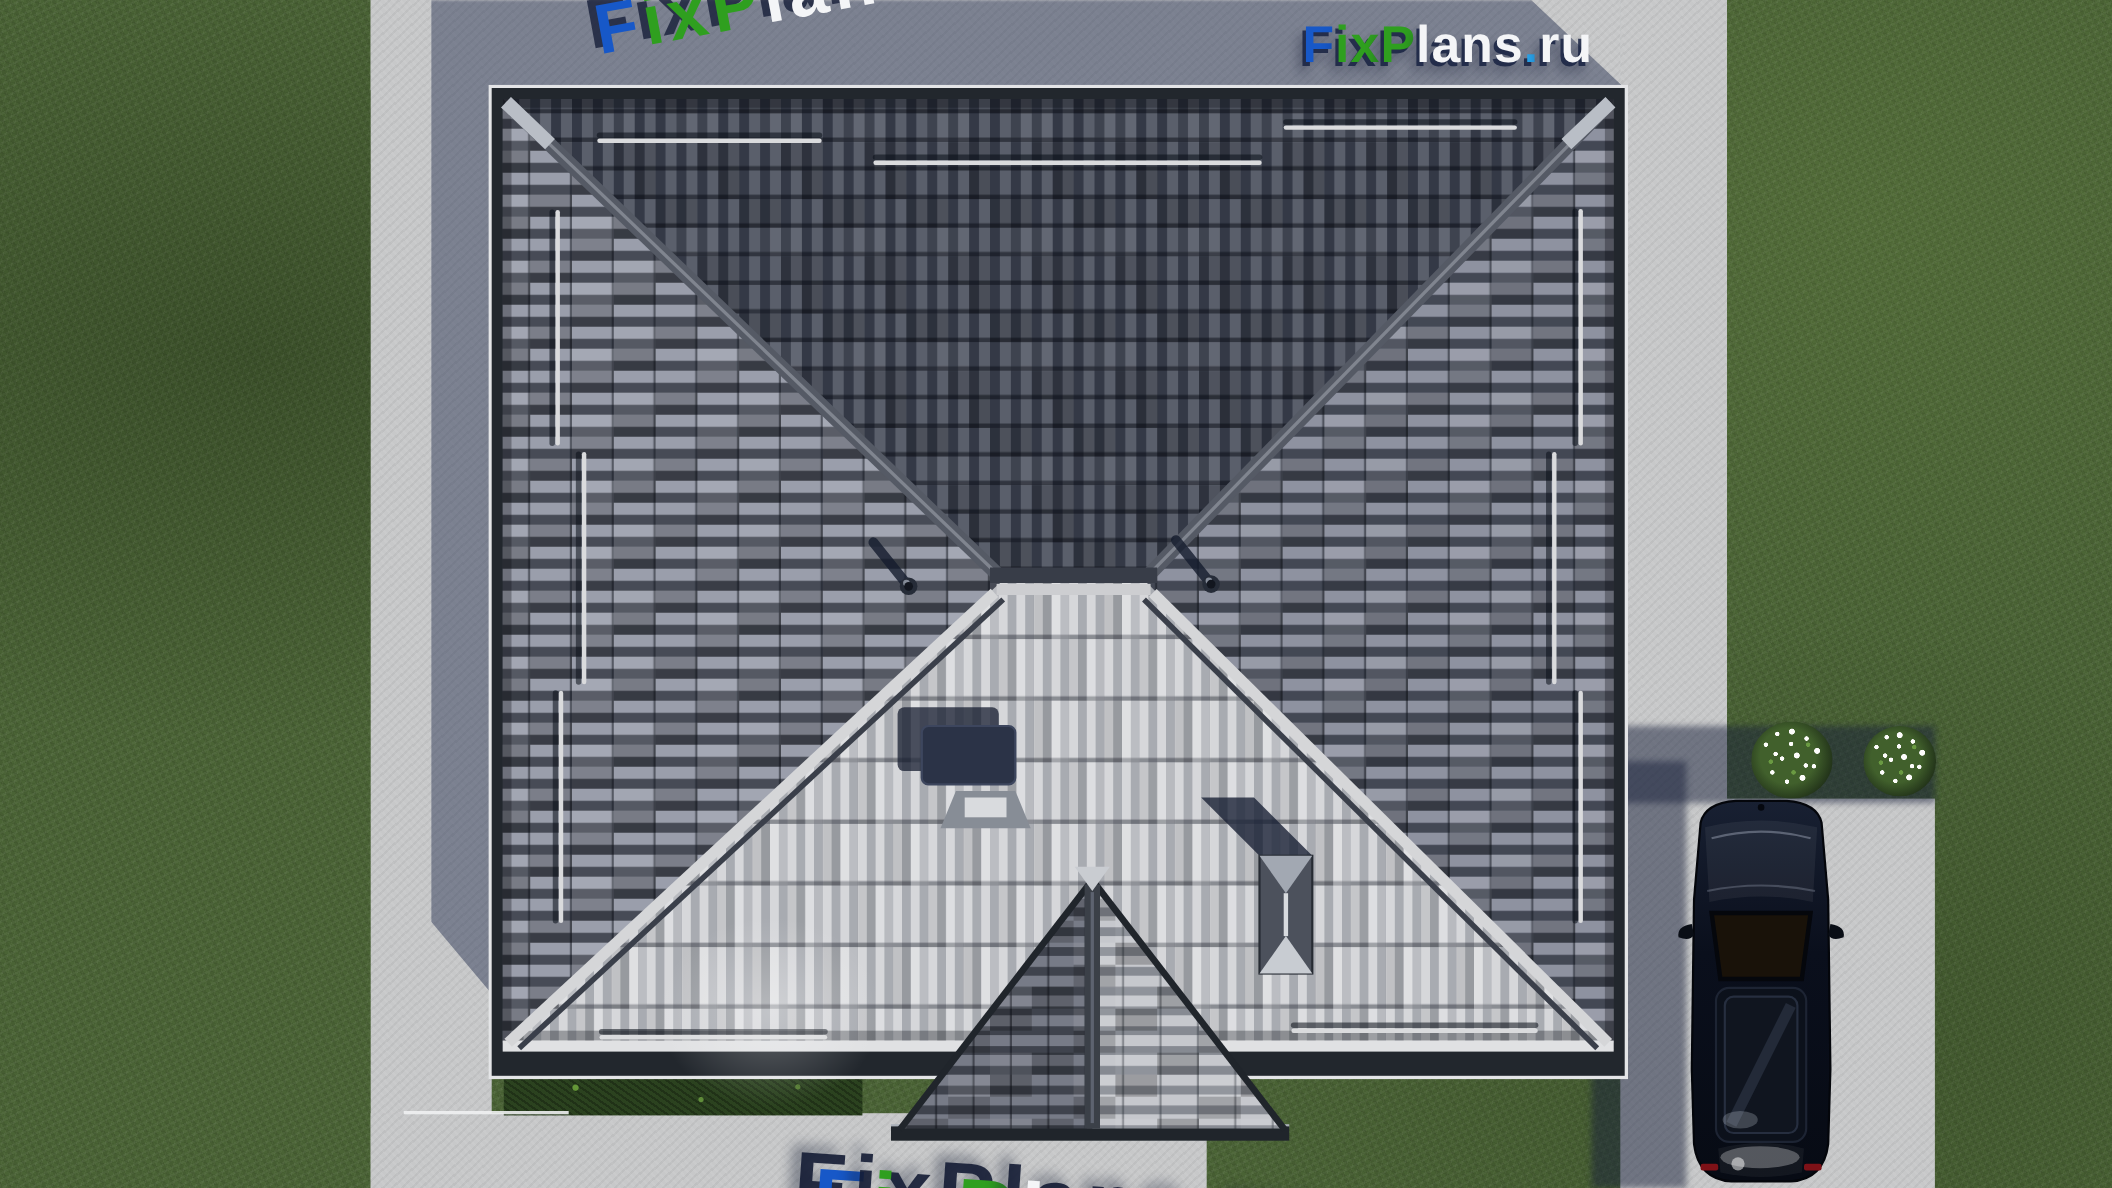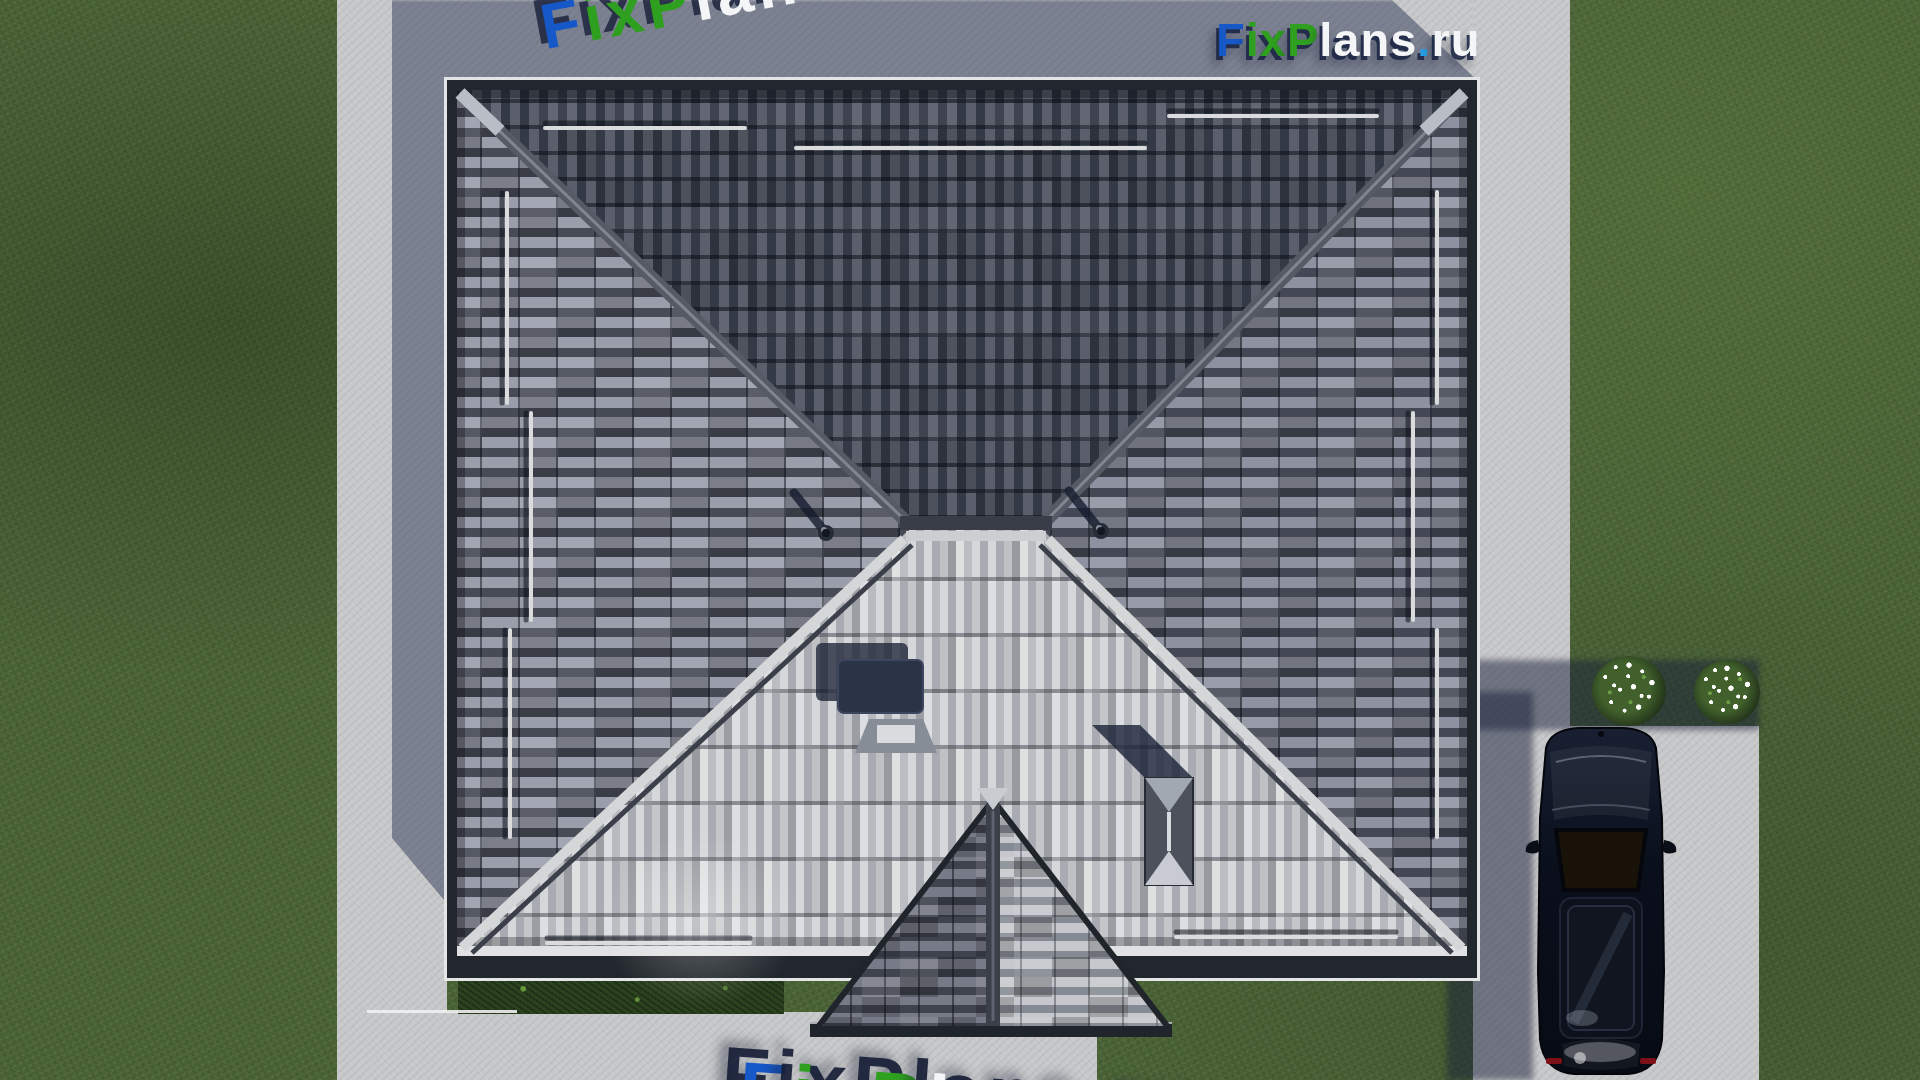--- a/index.html
+++ b/index.html
@@ -59,21 +59,21 @@
       radial-gradient(circle 3px at 67% 57%, var(--flowers,#fdfdfb) 0 60%, transparent 75%),
       radial-gradient(circle 3px at 30% 42%, var(--flowers,#fdfdfb) 0 60%, transparent 75%),
       radial-gradient(circle 3px at 49% 29%, var(--flowers,#fdfdfb) 0 60%, transparent 75%),
       radial-gradient(circle 3px at 24% 52%, #6a9a42 0 60%, transparent 75%),
       radial-gradient(circle 3px at 70% 30%, #6a9a42 0 60%, transparent 75%),
       radial-gradient(circle 3px at 52% 66%, #6a9a42 0 60%, transparent 75%),
       radial-gradient(circle at 45% 45%, #41602c 0 45%, #203018 76%, rgba(18,26,12,0) 100%);}
   .b1{left:1592px;top:656px;width:74px;height:70px}
   .b2{left:1694px;top:660px;width:66px;height:64px}
   .logo{position:absolute;font-weight:bold;white-space:nowrap;letter-spacing:1px;pointer-events:none}
-  .logo.main{left:1216px;top:12px;font-size:47px;
+  .logo.main{left:1184px;top:12px;font-size:47px;
     text-shadow:-3px 4px 0 rgba(24,34,66,0.85), -6px 9px 10px rgba(15,21,44,0.4);}
   .logo.top-cut{left:548px;top:-10px;font-size:64px;letter-spacing:5px;
     transform:rotate(-10.5deg);transform-origin:0 100%;
     text-shadow:-7px -6px 0 rgba(22,30,56,0.8);}
   .logo.bottom-cut{left:742px;top:1044px;font-size:78px;letter-spacing:6px;
     transform:rotate(4deg);transform-origin:0 0;
     text-shadow:-18px -14px 0 rgba(20,28,52,0.9), -26px -20px 12px rgba(20,28,52,0.45);}
 </style>
 </head>
 <body>

